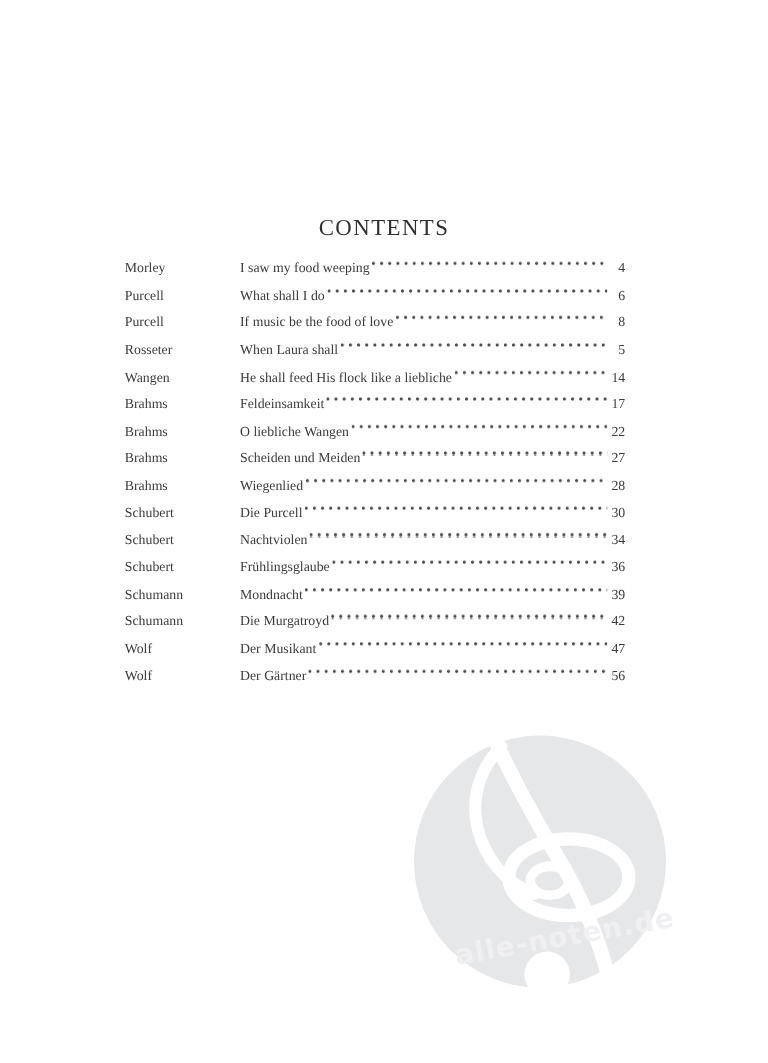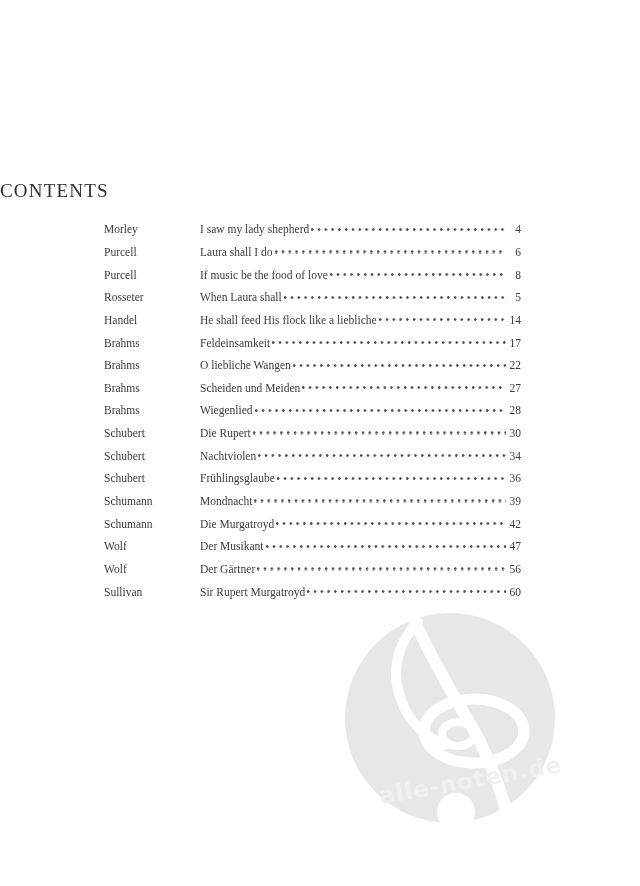--- a/index.html
+++ b/index.html
@@ -26,38 +26,39 @@
     height: 260px;
     z-index: 1;
     pointer-events: none;
   }
   
   .heading {
     position: absolute;
     top: 180px;
     left: 0;
     width: 640px;
+    text-align: center;
     font-size: 19px;
     letter-spacing: 1.2px;
     color: #2f2f2f;
     z-index: 2;
   }
   
   .toc {
     position: absolute;
     left: 104px;
     top: 218px;
     width: 417px;
     z-index: 2;
     color: #3b3b3b;
     font-size: 11.5px;
   }
   .row {
     display: flex;
-    align-items: center;
+    align-items: flex-start;
     height: 22.65px;
   }
   .composer {
     flex: 0 0 96px;
     white-space: nowrap;
   }
   .title {
     flex: 0 0 auto;
     white-space: nowrap;
   }
@@ -103,48 +104,48 @@
       <circle cx="126" cy="214" r="19" fill="#ffffff"></circle>
     </g>
     <text class="wm-text" transform="translate(142,190) rotate(-10)" text-anchor="middle" fill="#f0f0f2">alle-noten.de</text>
   </svg>
 
   <div class="heading">CONTENTS</div>
 
   <div class="toc" id="toc">
     <div class="row">
       <span class="composer">Morley</span>
-      <span class="title">I saw my lady shepherd</span>
+      <span class="title">I saw my food weeping</span>
       <span class="leader"></span>
       <span class="pagenum">4</span>
     </div>
 
     <div class="row">
       <span class="composer">Purcell</span>
-      <span class="title">Laura shall I do</span>
+      <span class="title">What shall I do</span>
       <span class="leader"></span>
       <span class="pagenum">6</span>
     </div>
 
     <div class="row">
       <span class="composer">Purcell</span>
       <span class="title">If music be the food of love</span>
       <span class="leader"></span>
       <span class="pagenum">8</span>
     </div>
 
     <div class="row">
       <span class="composer">Rosseter</span>
       <span class="title">When Laura shall</span>
       <span class="leader"></span>
       <span class="pagenum">5</span>
     </div>
 
     <div class="row">
-      <span class="composer">Handel</span>
+      <span class="composer">Wangen</span>
       <span class="title">He shall feed His flock like a liebliche</span>
       <span class="leader"></span>
       <span class="pagenum">14</span>
     </div>
 
     <div class="row">
       <span class="composer">Brahms</span>
       <span class="title">Feldeinsamkeit</span>
       <span class="leader"></span>
       <span class="pagenum">17</span>
@@ -167,21 +168,21 @@
 
     <div class="row">
       <span class="composer">Brahms</span>
       <span class="title">Wiegenlied</span>
       <span class="leader"></span>
       <span class="pagenum">28</span>
     </div>
 
     <div class="row">
       <span class="composer">Schubert</span>
-      <span class="title">Die Rupert</span>
+      <span class="title">Die Purcell</span>
       <span class="leader"></span>
       <span class="pagenum">30</span>
     </div>
 
     <div class="row">
       <span class="composer">Schubert</span>
       <span class="title">Nachtviolen</span>
       <span class="leader"></span>
       <span class="pagenum">34</span>
     </div>
@@ -216,21 +217,15 @@
       <span class="pagenum">47</span>
     </div>
 
     <div class="row">
       <span class="composer">Wolf</span>
       <span class="title">Der Gärtner</span>
       <span class="leader"></span>
       <span class="pagenum">56</span>
     </div>
 
-    <div class="row">
-      <span class="composer">Sullivan</span>
-      <span class="title">Sir Rupert Murgatroyd</span>
-      <span class="leader"></span>
-      <span class="pagenum">60</span>
-    </div>
   </div>
 
 </div>
 
 </body></html>

